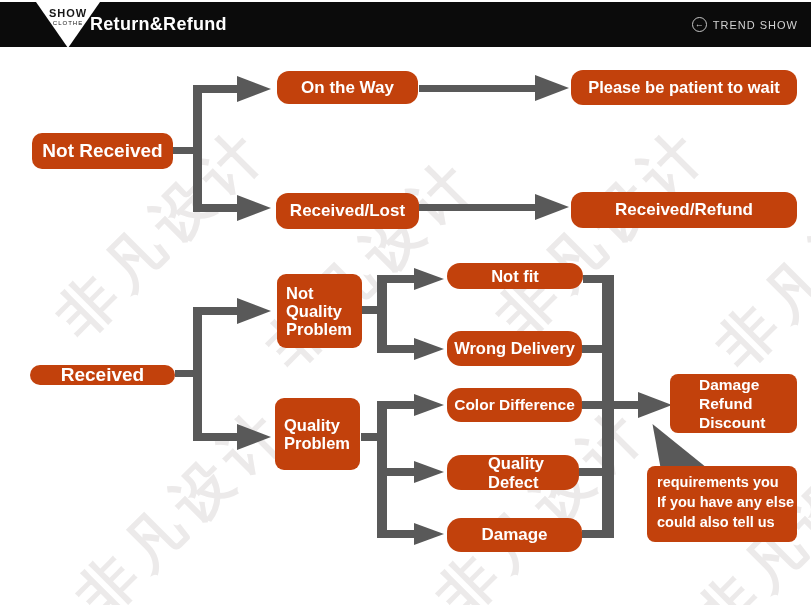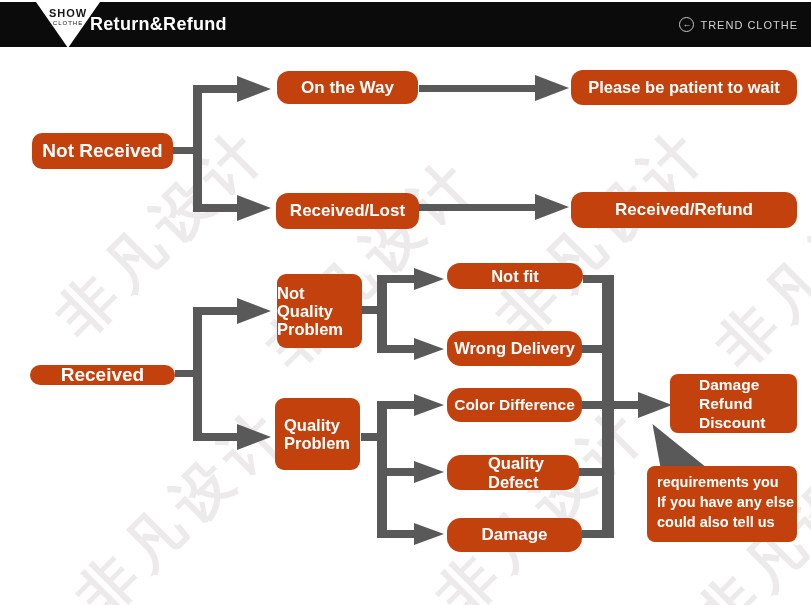--- a/index.html
+++ b/index.html
@@ -25,21 +25,21 @@
   
   .nb{position:absolute;background:#c2410c;color:#fff;font-weight:bold;border-radius:10px;
       display:flex;align-items:center;justify-content:center;box-sizing:border-box;z-index:2;}
   .col{flex-direction:column;align-items:flex-start;justify-content:center;}
   .b-notrec{left:32px;top:133px;width:141px;height:36px;font-size:19px;}
   .b-otw{left:277px;top:71px;width:141px;height:33px;font-size:17px;border-radius:12px;}
   .b-wait{left:571px;top:70px;width:226px;height:35px;font-size:16.5px;border-radius:12px;}
   .b-rlost{left:276px;top:193px;width:143px;height:36px;font-size:17px;border-radius:12px;}
   .b-rref{left:571px;top:192px;width:226px;height:36px;font-size:17px;border-radius:12px;}
   .b-rec{left:30px;top:355px;width:145px;height:20px;font-size:19px;margin-top:10px;}
-  .b-nqp{left:277px;top:274px;width:85px;height:74px;font-size:16.5px;line-height:18px;border-radius:9px;}
+  .b-nqp{left:277px;top:274px;width:85px;height:74px;font-size:16.5px;line-height:18px;padding-left:9px;border-radius:9px;}
   .b-qp{left:275px;top:398px;width:85px;height:72px;font-size:16.5px;line-height:18px;padding-left:9px;border-radius:9px;}
   .b-notfit{left:447px;top:263px;width:136px;height:26px;font-size:16.5px;border-radius:14px;}
   .b-wrong{left:447px;top:331px;width:135px;height:35px;font-size:16.5px;border-radius:14px;}
   .b-colord{left:447px;top:388px;width:135px;height:34px;font-size:15.5px;border-radius:14px;}
   .b-qdef{left:447px;top:455px;width:132px;height:35px;font-size:16.5px;border-radius:14px;padding-left:41px;}
   .b-dmg{left:447px;top:518px;width:135px;height:34px;font-size:17px;border-radius:14px;}
   .b-resend{left:670px;top:374px;width:127px;height:59px;font-size:15.5px;line-height:19px;
             padding-left:29px;border-radius:8px;}
   .b-bubble{left:647px;top:466px;width:150px;height:76px;font-size:14.5px;line-height:20px;
             padding:6px 0 0 10px;border-radius:8px;justify-content:flex-start;}
@@ -82,21 +82,21 @@
   <div class="wm w7">非凡设计</div>
 
   <div class="hdr"></div>
   <div class="logo-tri">
     <div class="logo-l1">SHOW</div>
     <div class="logo-l2">CLOTHE</div>
   </div>
   <div class="hdr-title">Return&amp;Refund</div>
   <div class="brand">
     <span class="brand-icon">←</span>
-    <span class="brand-text">TREND CLOTHE</span>
+    <span class="brand-text">TREND SHOW</span>
   </div>
 
   <div class="ln l1"></div>
   <div class="ln v1"></div>
   <div class="ln l2"></div>
   <div class="ln l3"></div>
   <div class="ah a1"></div>
   <div class="ah a2"></div>
   <div class="ln s1"></div>
   <div class="ln s2"></div>

